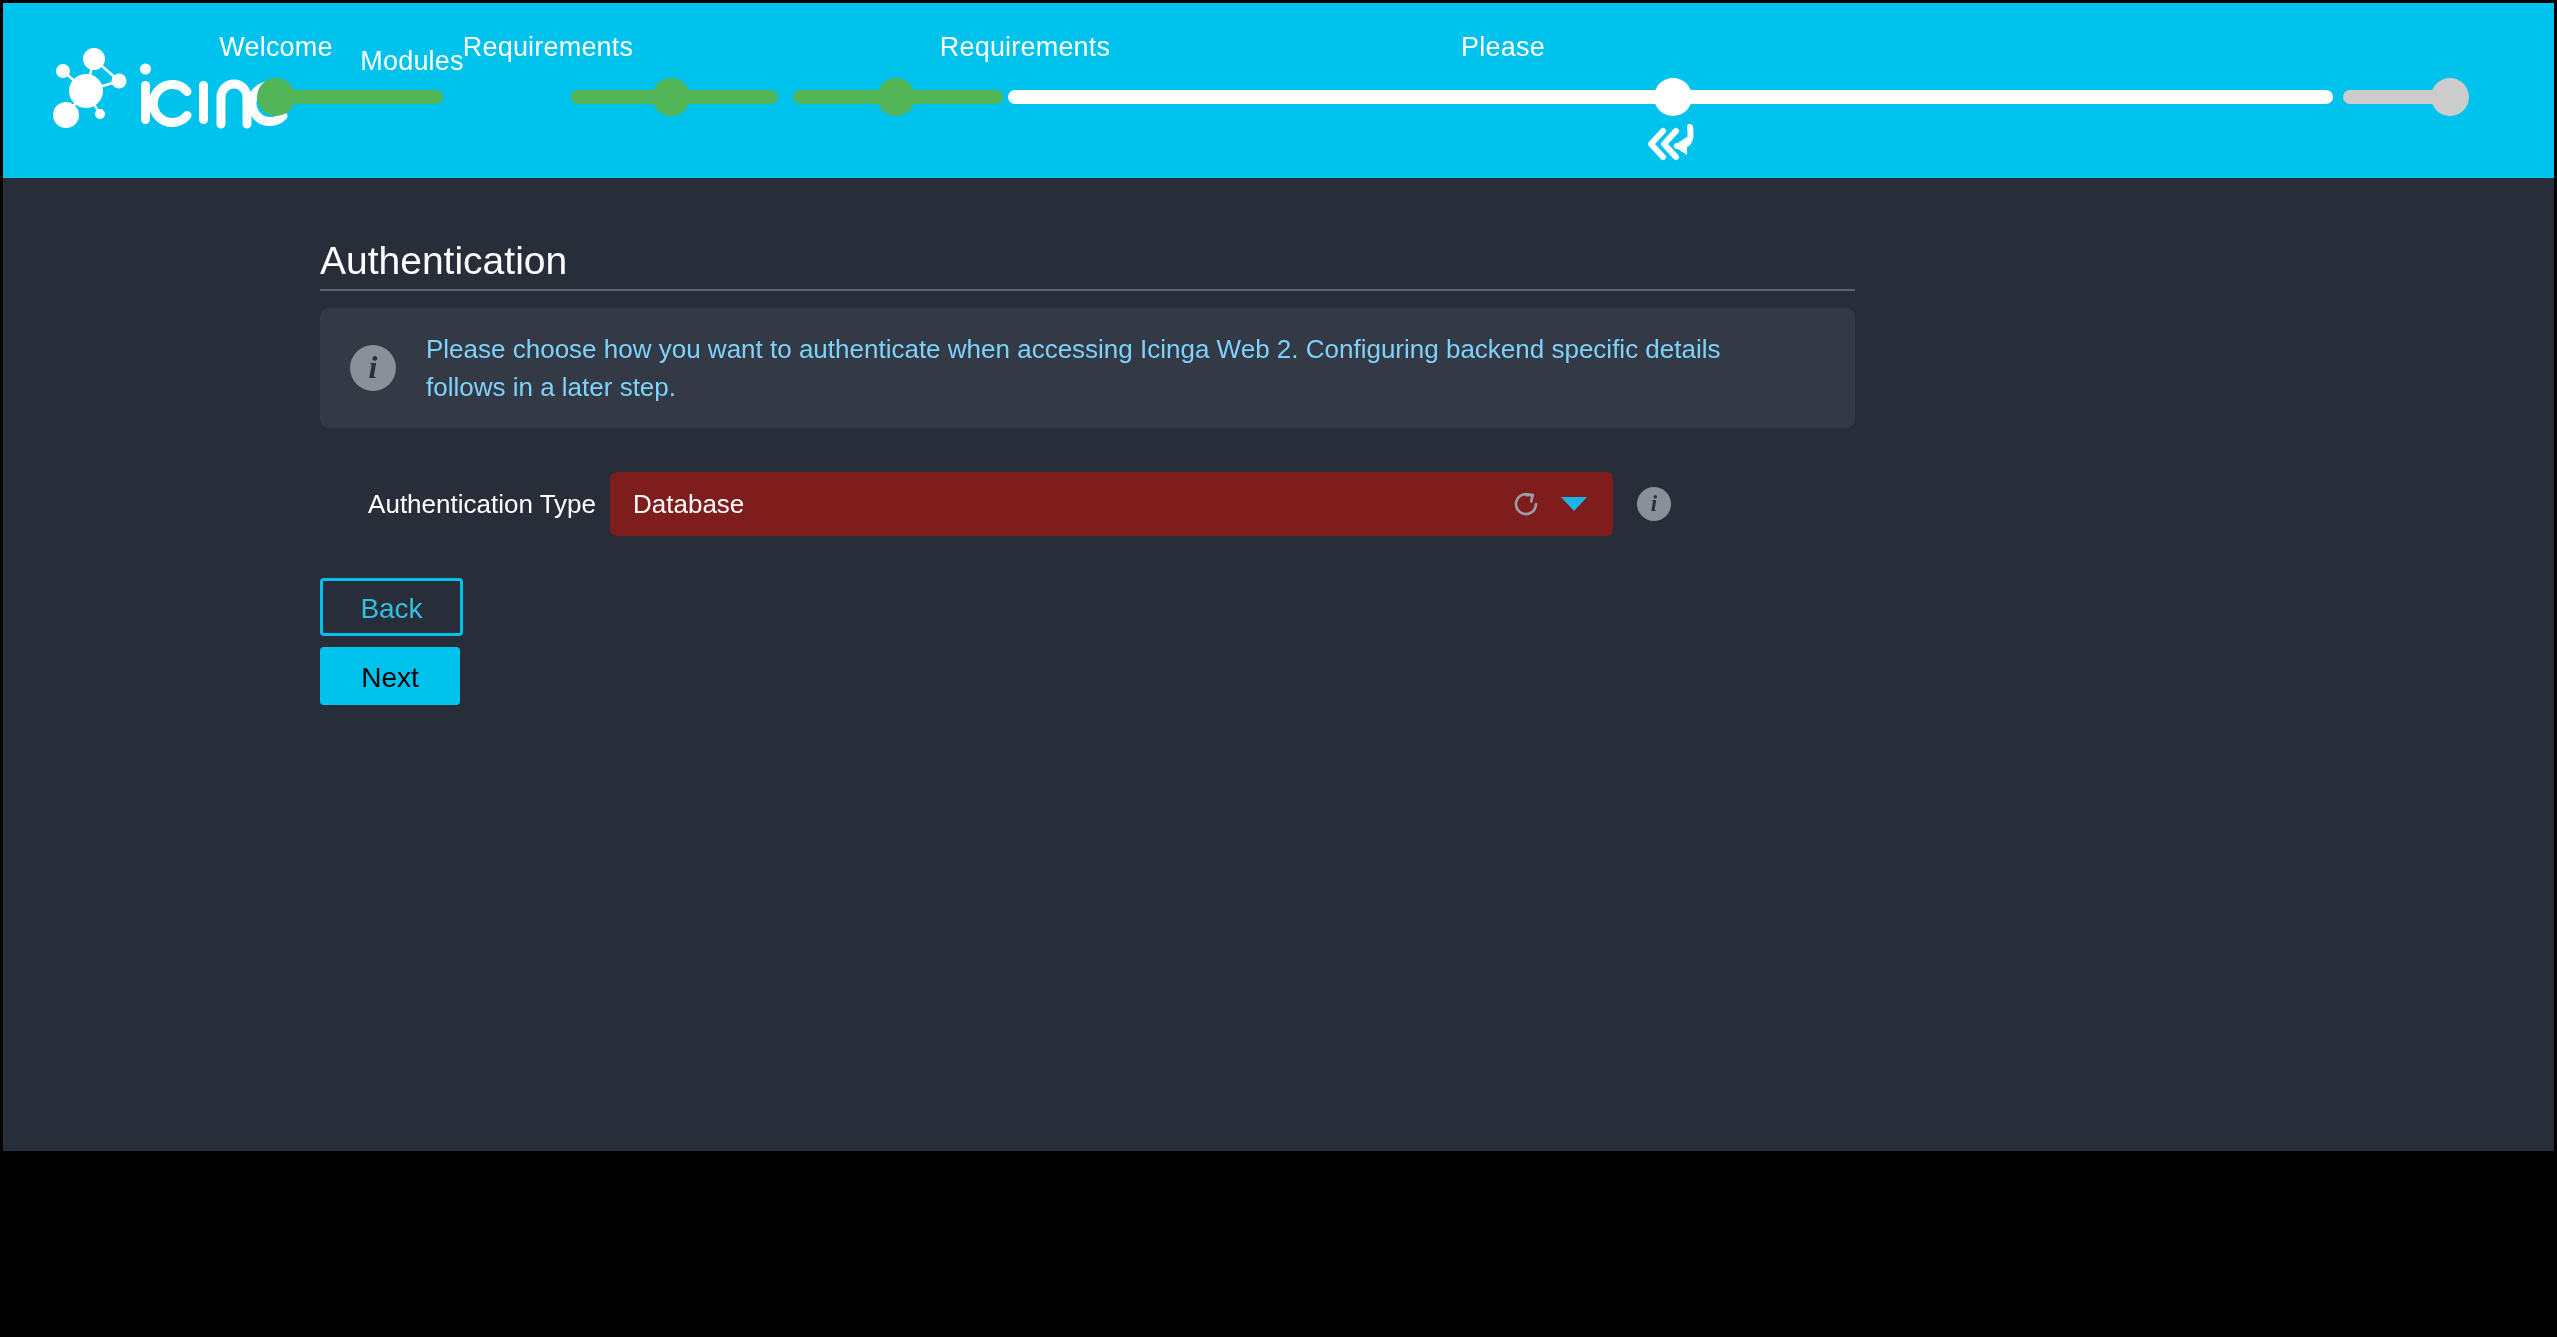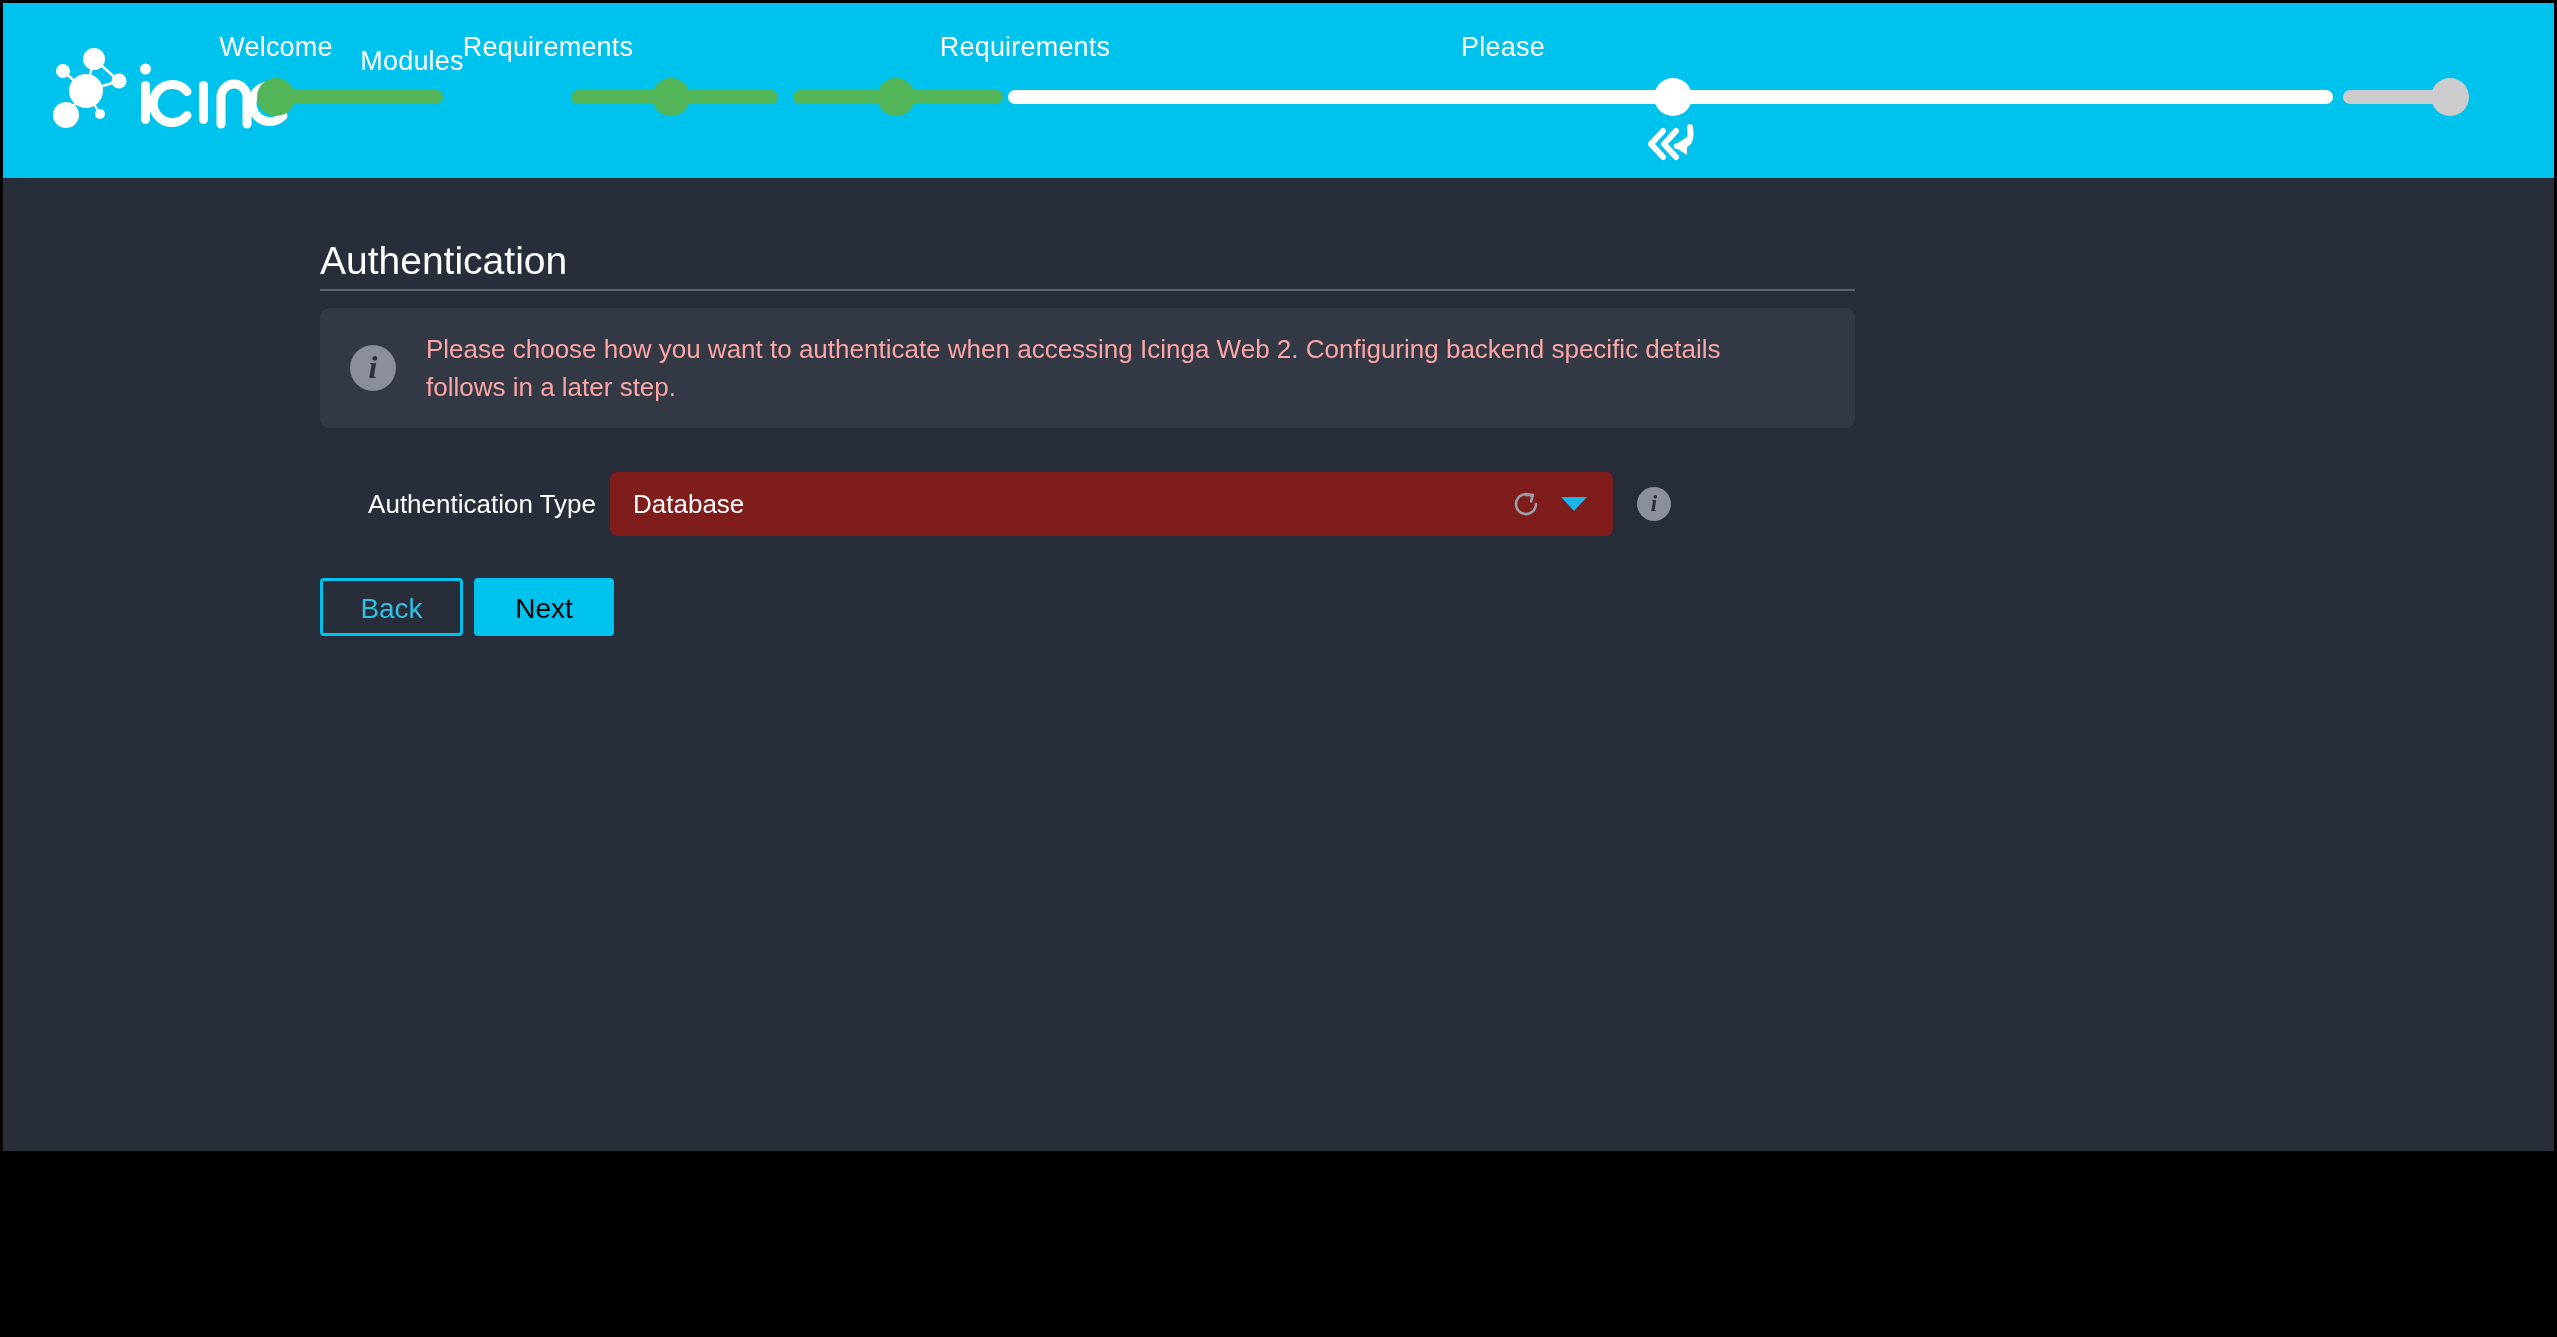--- a/index.html
+++ b/index.html
@@ -146,21 +146,21 @@
     font-style: italic;
     font-weight: 700;
     font-size: 32px;
     color: #2A303B;
     line-height: 1;
     position: relative;
     top: -1px;
   }
 
   #info-text {
-    color: #fca5a5;
+    color: #7dd3fc;
     font-size: 26px;
     line-height: 38px;
     max-width: 1370px;
   }
 
   
   #form-row {
     display: flex;
     align-items: center;
     margin-top: 44px;
@@ -235,20 +235,21 @@
     position: relative;
     top: -1px;
   }
 
   
   #button-row {
     display: flex;
     align-items: flex-start;
     margin-top: 42px;
     gap: 11px;
+    flex-direction: column;
   }
 
   .btn {
     font-family: "Liberation Sans", sans-serif;
     font-size: 28px;
     line-height: 32px;
     border-radius: 4px;
     cursor: pointer;
     padding: 12px 0;
     text-align: center;

